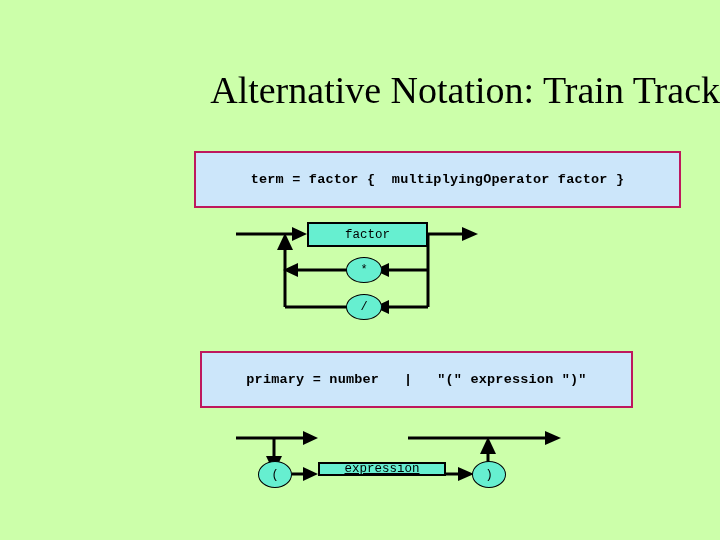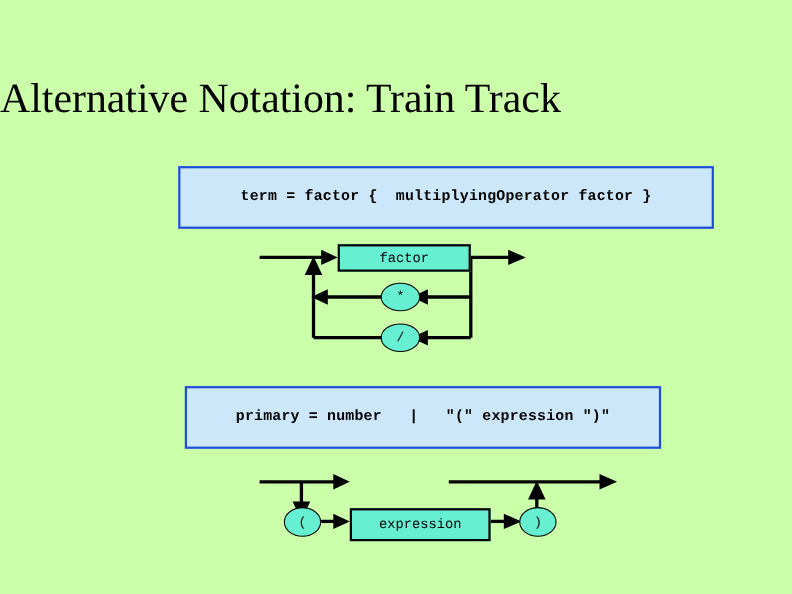--- a/index.html
+++ b/index.html
@@ -17,36 +17,37 @@
     position: relative;
     width: 720px;
     height: 540px;
     background: #ccffaa;
   }
   #slide-title {
     position: absolute;
     left: 0;
     top: 68px;
     width: 720px;
-    text-align: left;
+    text-align: right;
     font-family: "Liberation Serif", serif;
     font-size: 38px;
     font-weight: 400;
     color: #000000;
     letter-spacing: 0px;
     white-space: nowrap;
   }
   .code-box {
     position: absolute;
     background: #cce6fa;
-    border: 2px solid #1d4ed8;
+    border: 2px solid #be185d;
     box-sizing: border-box;
     display: flex;
     align-items: center;
     justify-content: center;
+    margin-left: 32px;
   }
   .code-text {
     font-family: "Liberation Mono", "DejaVu Sans Mono", monospace;
     font-size: 13.5px;
     font-weight: bold;
     color: #000000;
     white-space: pre;
     letter-spacing: 0.2px;
   }
   #code-box-1 {
@@ -172,21 +173,21 @@
     <polygon points="303,467 318,474 303,481" fill="#000000"></polygon>
 
     <path class="rail" d="M 446 474 L 466 474"></path>
     <polygon points="458,467 474,474 458,481" fill="#000000"></polygon>
 
     <path class="rail" d="M 488 462 L 488 448"></path>
     <polygon points="480,454 488,437 496,454" fill="#000000"></polygon>
   </svg>
 
 
-  <div class="node-box" style="left:318px; top:462px; width:128px; height:30px;">
+  <div class="node-box" style="left:318px; top:462px; width:128px; height:14px;text-decoration:underline;">
     <span class="node-label">expression</span>
   </div>
 
   <div class="node-ellipse" style="left:258px; top:461px; width:34px; height:27px;">
     <span class="node-label">(</span>
   </div>
 
   <div class="node-ellipse" style="left:472px; top:461px; width:34px; height:27px;">
     <span class="node-label">)</span>
   </div>

